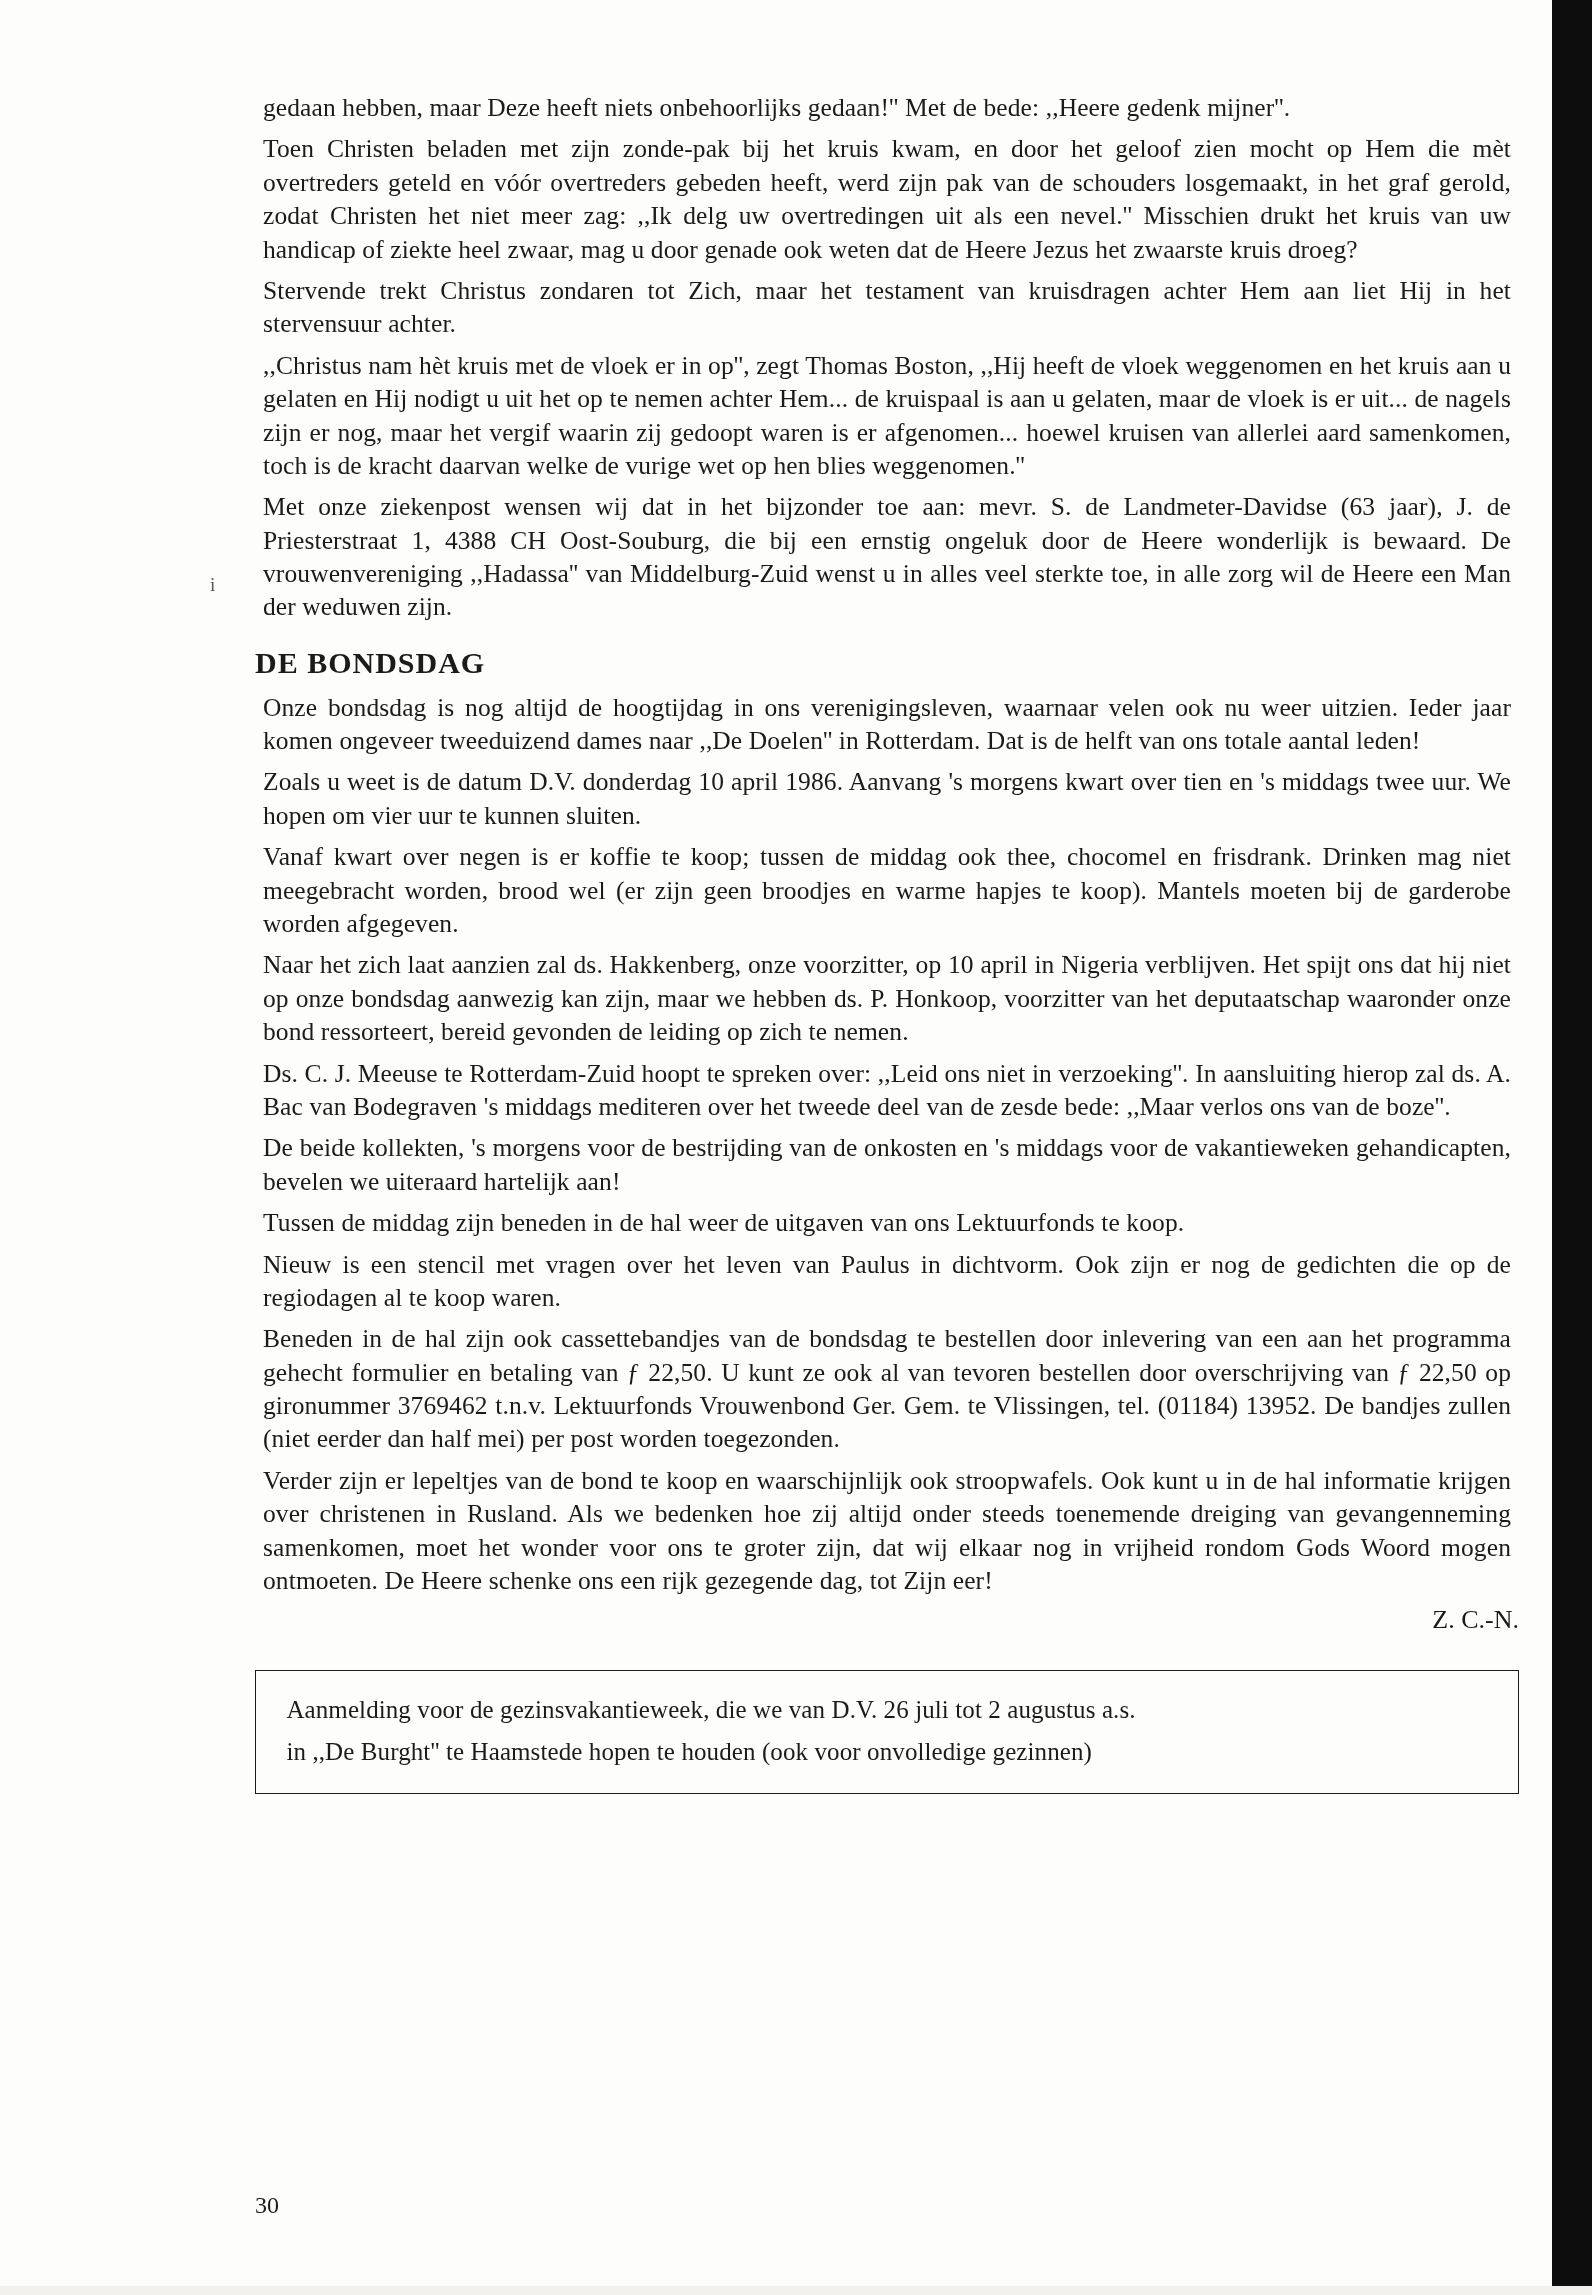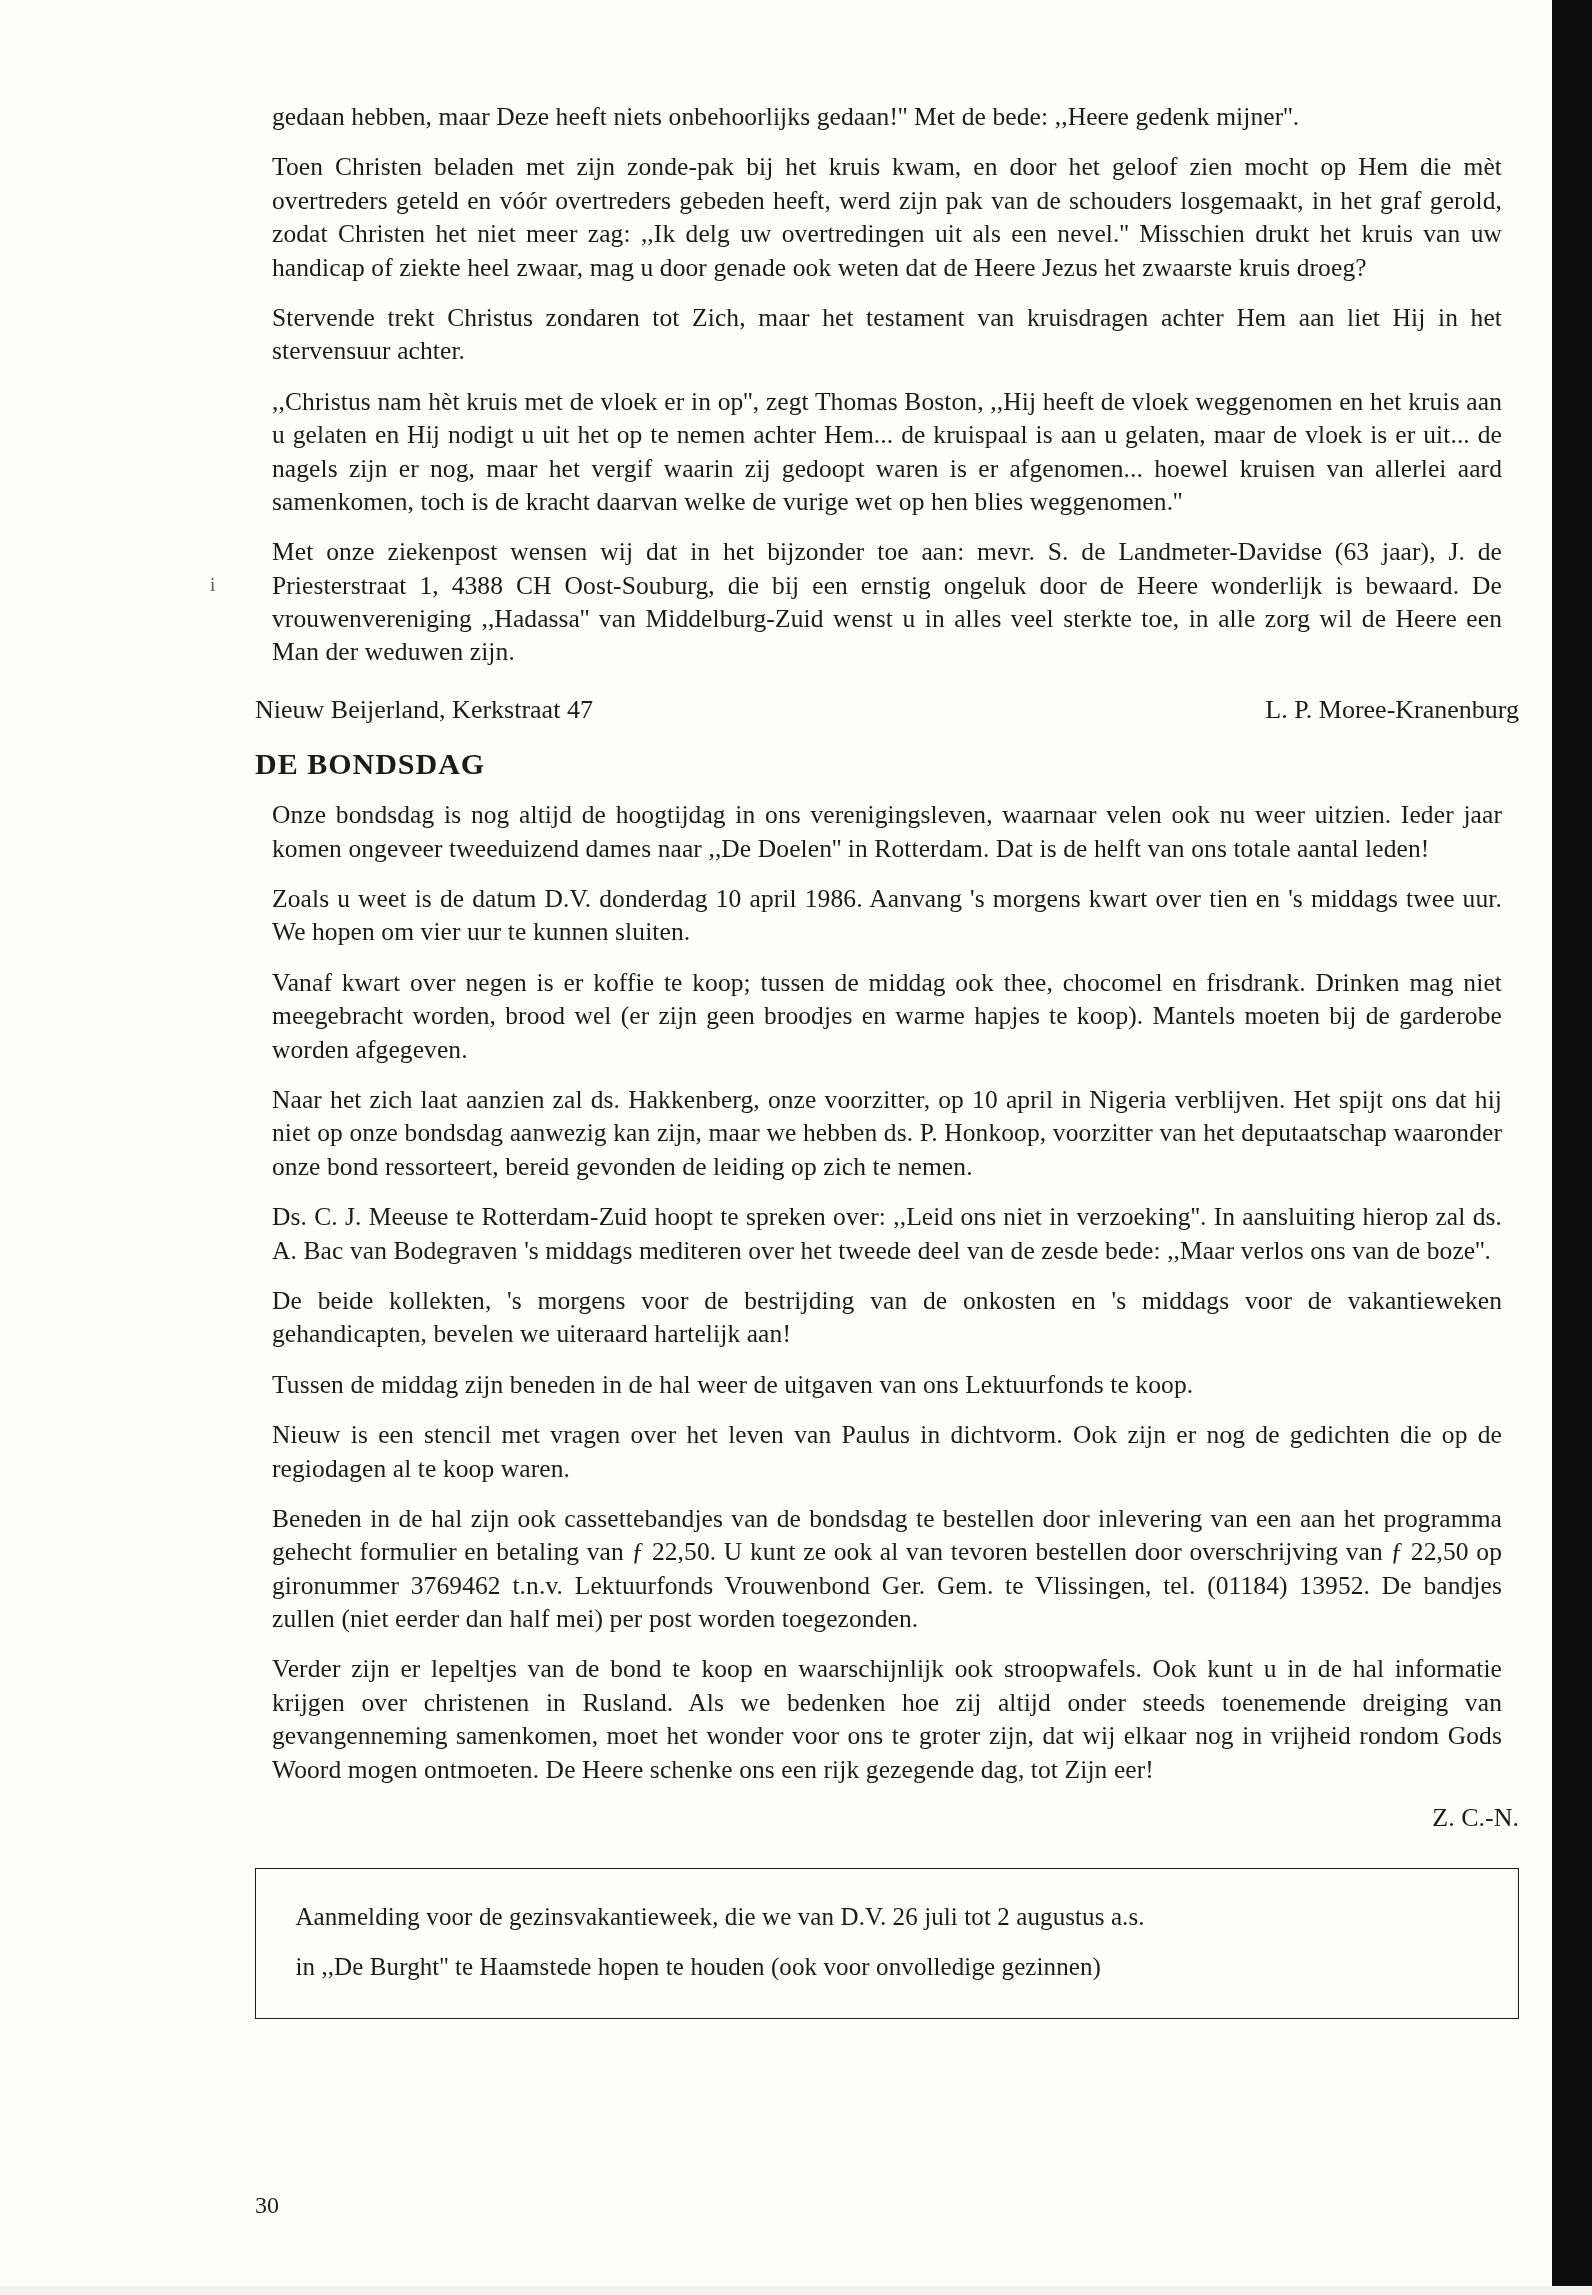--- a/index.html
+++ b/index.html
@@ -37,21 +37,21 @@
     height: 8.6px;
     background: #f2f1ee;
   }
   .content {
     position: absolute;
     left: 255px;
     top: 83px;
     width: 1264px;
   }
   p {
-    margin: 17px;
+    margin: 8px;
     font-size: 25.5px;
     line-height: 1.31;
     text-align: justify;
     text-justify: inter-word;
     letter-spacing: 0.1px;
   }
   p + p { margin-top: 0.9px; }
 
   .section-title {
     font-family: "Liberation Serif", serif;
@@ -117,24 +117,20 @@
   <div class="margin-mark">i</div>
 
   <div class="content">
 
     <p>gedaan hebben, maar Deze heeft niets onbehoorlijks gedaan!'' Met de bede: ,,Heere gedenk mijner''.</p>
     <p>Toen Christen beladen met zijn zonde-pak bij het kruis kwam, en door het geloof zien mocht op Hem die mèt overtreders geteld en vóór overtreders gebeden heeft, werd zijn pak van de schouders losgemaakt, in het graf gerold, zodat Christen het niet meer zag: ,,Ik delg uw overtredingen uit als een nevel.'' Misschien drukt het kruis van uw handicap of ziekte heel zwaar, mag u door genade ook weten dat de Heere Jezus het zwaarste kruis droeg?</p>
     <p>Stervende trekt Christus zondaren tot Zich, maar het testament van kruisdragen achter Hem aan liet Hij in het stervensuur achter.</p>
     <p>,,Christus nam hèt kruis met de vloek er in op'', zegt Thomas Boston, ,,Hij heeft de vloek weggenomen en het kruis aan u gelaten en Hij nodigt u uit het op te nemen achter Hem... de kruispaal is aan u gelaten, maar de vloek is er uit... de nagels zijn er nog, maar het vergif waarin zij gedoopt waren is er afgenomen... hoewel kruisen van allerlei aard samenkomen, toch is de kracht daarvan welke de vurige wet op hen blies weggenomen.''</p>
     <p>Met onze ziekenpost wensen wij dat in het bijzonder toe aan: mevr. S. de Landmeter-Davidse (63 jaar), J. de Priesterstraat 1, 4388 CH Oost-Souburg, die bij een ernstig ongeluk door de Heere wonderlijk is bewaard. De vrouwenvereniging ,,Hadassa'' van Middelburg-Zuid wenst u in alles veel sterkte toe, in alle zorg wil de Heere een Man der weduwen zijn.</p>
 
-    <div class="signature-row">
-      <span class="signature-left">Nieuw Beijerland, Kerkstraat 47</span>
-      <span class="signature-right">L. P. Moree-Kranenburg</span>
-    </div>
 
     <h2 class="section-title">DE BONDSDAG</h2>
 
     <p>Onze bondsdag is nog altijd de hoogtijdag in ons verenigingsleven, waarnaar velen ook nu weer uitzien. Ieder jaar komen ongeveer tweeduizend dames naar ,,De Doelen'' in Rotterdam. Dat is de helft van ons totale aantal leden!</p>
 
     <p>
       <span>Zoals u weet is de datum </span><b>D.V. donderdag 10 april 1986.</b><span> Aanvang 's morgens kwart over tien en 's middags twee uur. We hopen om vier uur te kunnen sluiten.</span>
     </p>
 
     <p>Vanaf kwart over negen is er koffie te koop; tussen de middag ook thee, chocomel en frisdrank. Drinken mag niet meegebracht worden, brood wel (er zijn geen broodjes en warme hapjes te koop). Mantels moeten bij de garderobe worden afgegeven.</p>

